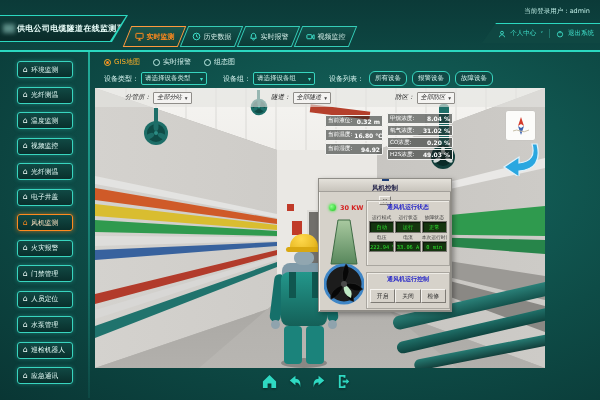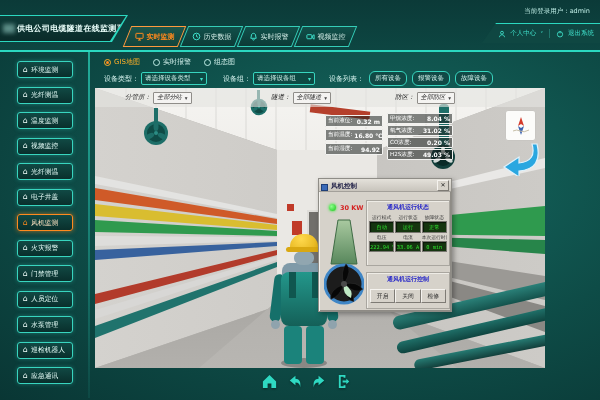--- a/index.html
+++ b/index.html
@@ -121,21 +121,21 @@
   .tele-box .tl{font-size:5.6px;color:#fff;white-space:nowrap;}
   .tele-box .tv{font-size:6px;color:#fff;font-weight:bold;white-space:nowrap;margin-left:2px;}
   .compass{position:absolute;left:410px;top:22px;width:29px;height:29px;background:#fcfcfa;
      border:1px solid #c8c6c2;border-radius:3px;z-index:9;display:flex;align-items:center;justify-content:center;}
   .bluearrow{position:absolute;left:402px;top:54px;z-index:9;}
   
   .dialog{position:absolute;left:318px;top:178px;width:134px;height:134px;background:#d6d2ca;
      border:1px solid #8f8d87;box-shadow:inset 1px 1px 0 #f5f3ef,inset -1px -1px 0 #8e8b85,2px 2px 5px rgba(0,0,0,.35);
      z-index:40;box-sizing:border-box;}
   .dlg-title{height:12px;background:linear-gradient(180deg,#e4e1da,#c8c4bc);border-bottom:1px solid #a3a09a;
-     display:flex;align-items:flex-end;gap:3px;padding:0 2px;}
+     display:flex;align-items:center;gap:3px;padding:0 2px;flex-direction:column;}
   .dlg-ico{width:7px;height:7px;background:#3a6ab8;border:1px solid #1e3f78;box-sizing:border-box;}
   .dlg-title .dtext{font-size:6.5px;font-weight:bold;color:#24244a;flex:1;}
   .dlg-close{width:10px;height:9px;background:#d6d2ca;border:1px solid;border-color:#f5f3ef #7e7b75 #7e7b75 #f5f3ef;
      font-size:6px;line-height:7px;text-align:center;color:#222;cursor:pointer;}
   .dlg-body{position:relative;width:100%;height:120px;padding-left:20px;}
   .led{position:absolute;left:10px;top:12px;width:7px;height:7px;border-radius:50%;
      background:radial-gradient(circle at 35% 35%,#8dff8d,#17c517);box-shadow:0 0 3px #2e2;}
   .power-tag{position:absolute;left:21px;top:12px;font-size:6.5px;font-weight:bold;color:#d42222;}
   .fan-art{position:absolute;left:5px;top:26px;}
   .grp{position:absolute;border:1px solid #a9a69f;box-shadow:inset 1px 1px 0 #eeece6;padding:2px;box-sizing:border-box;}

